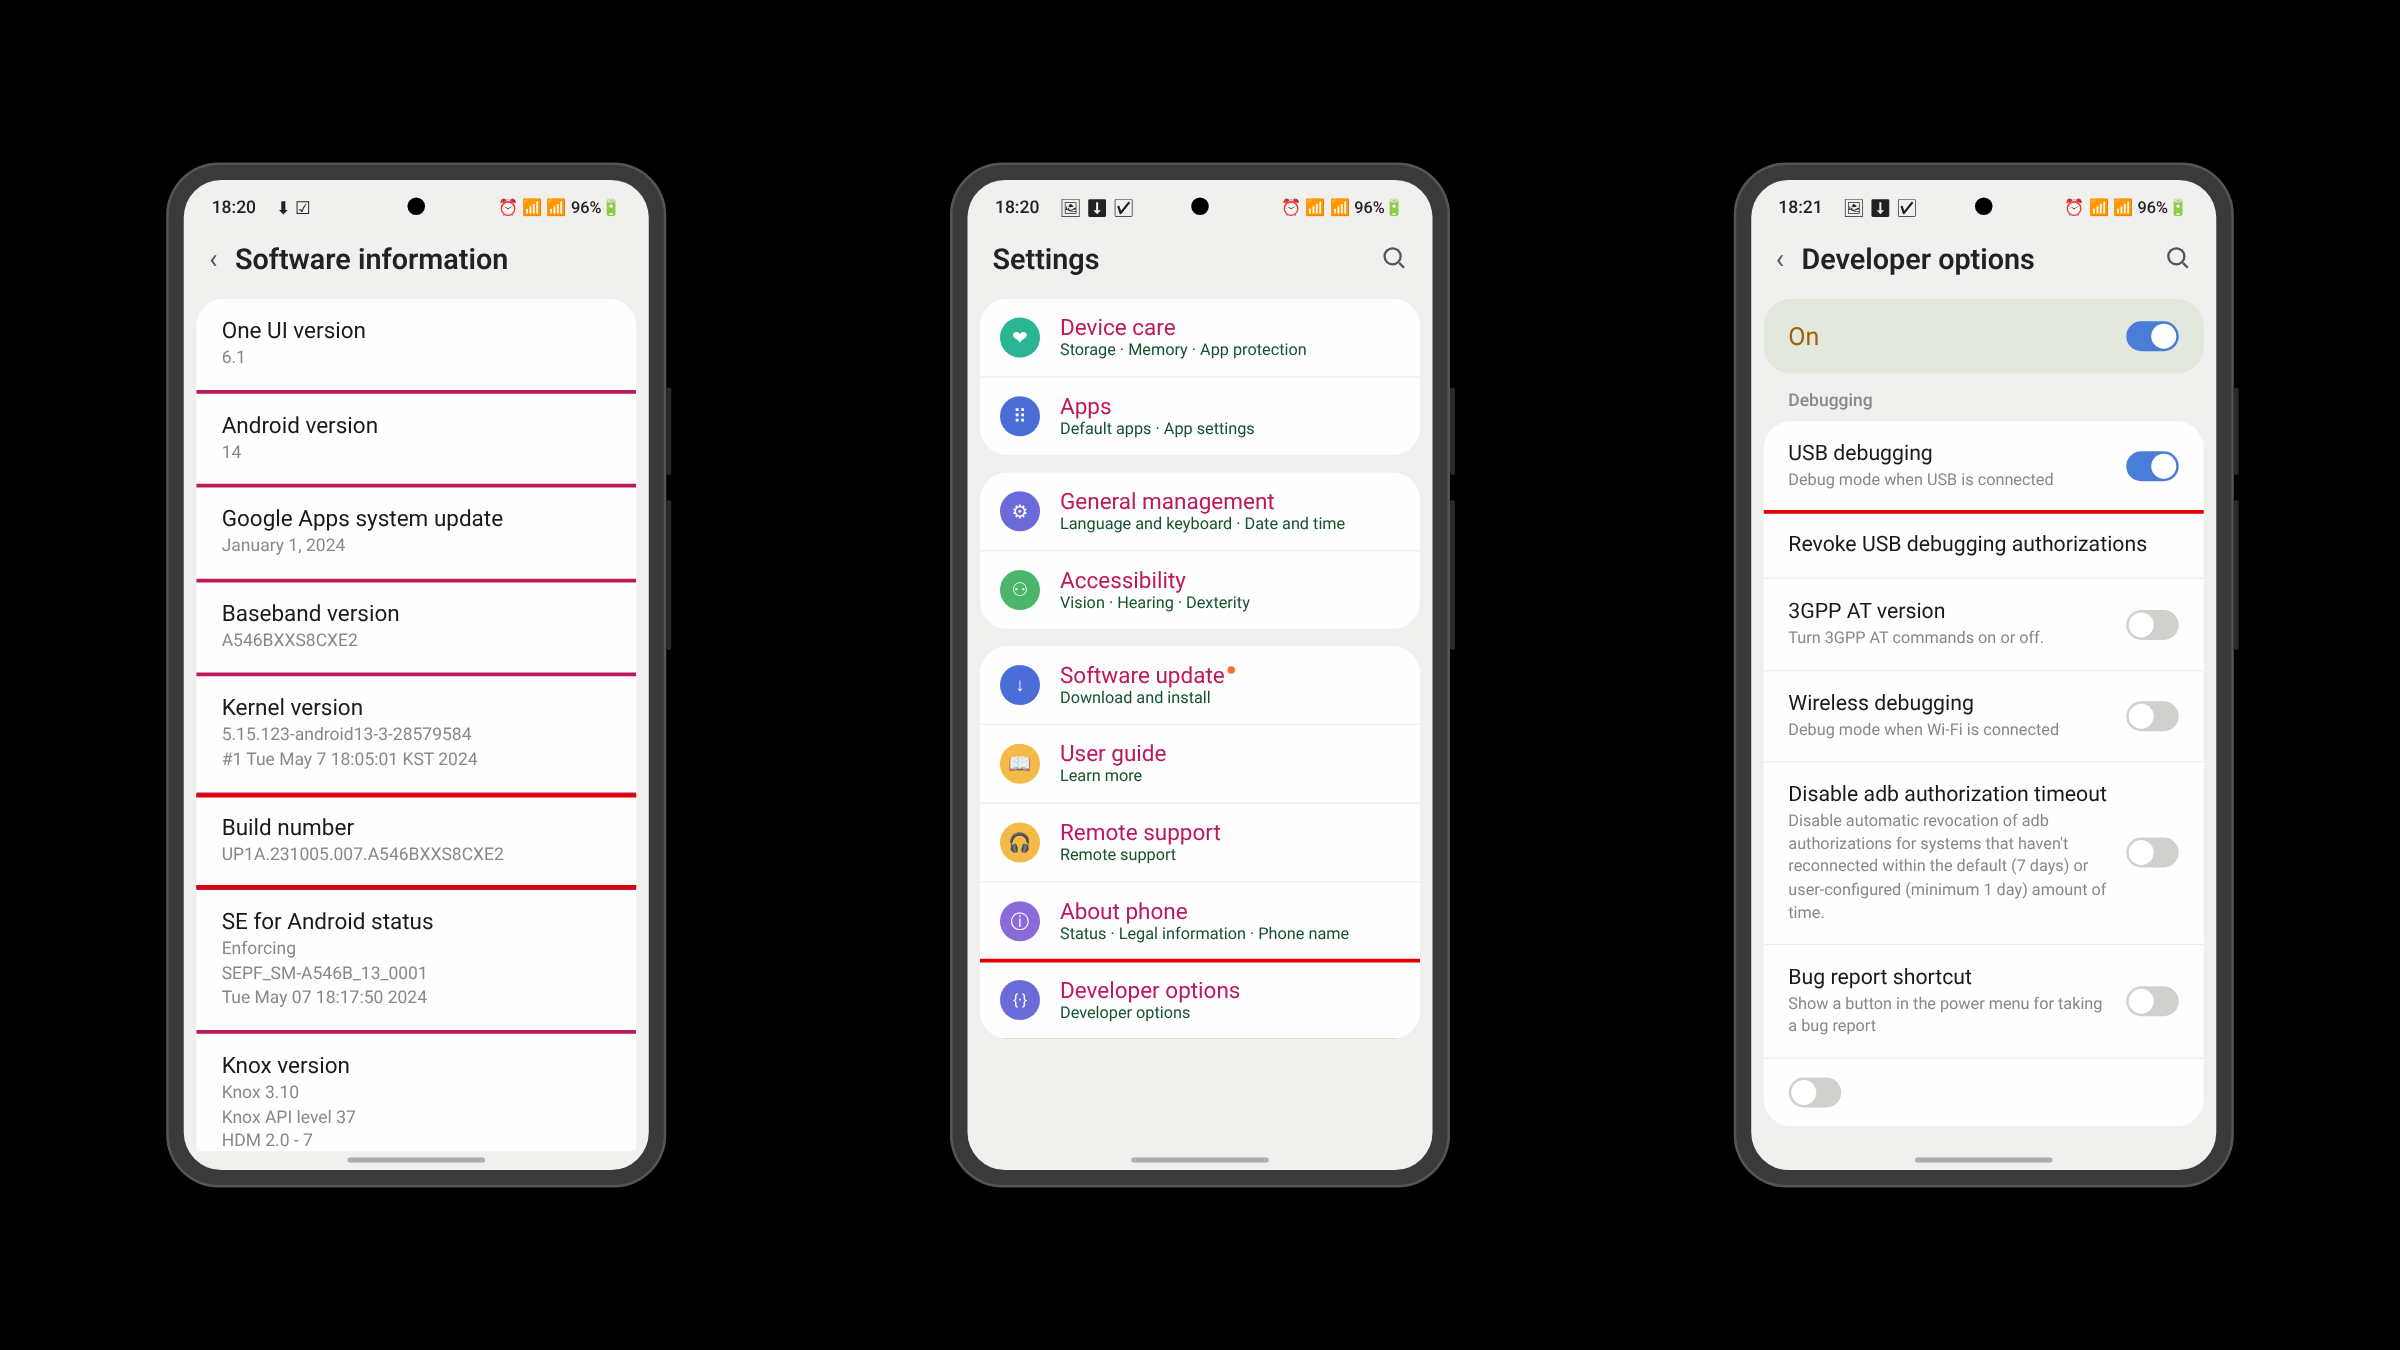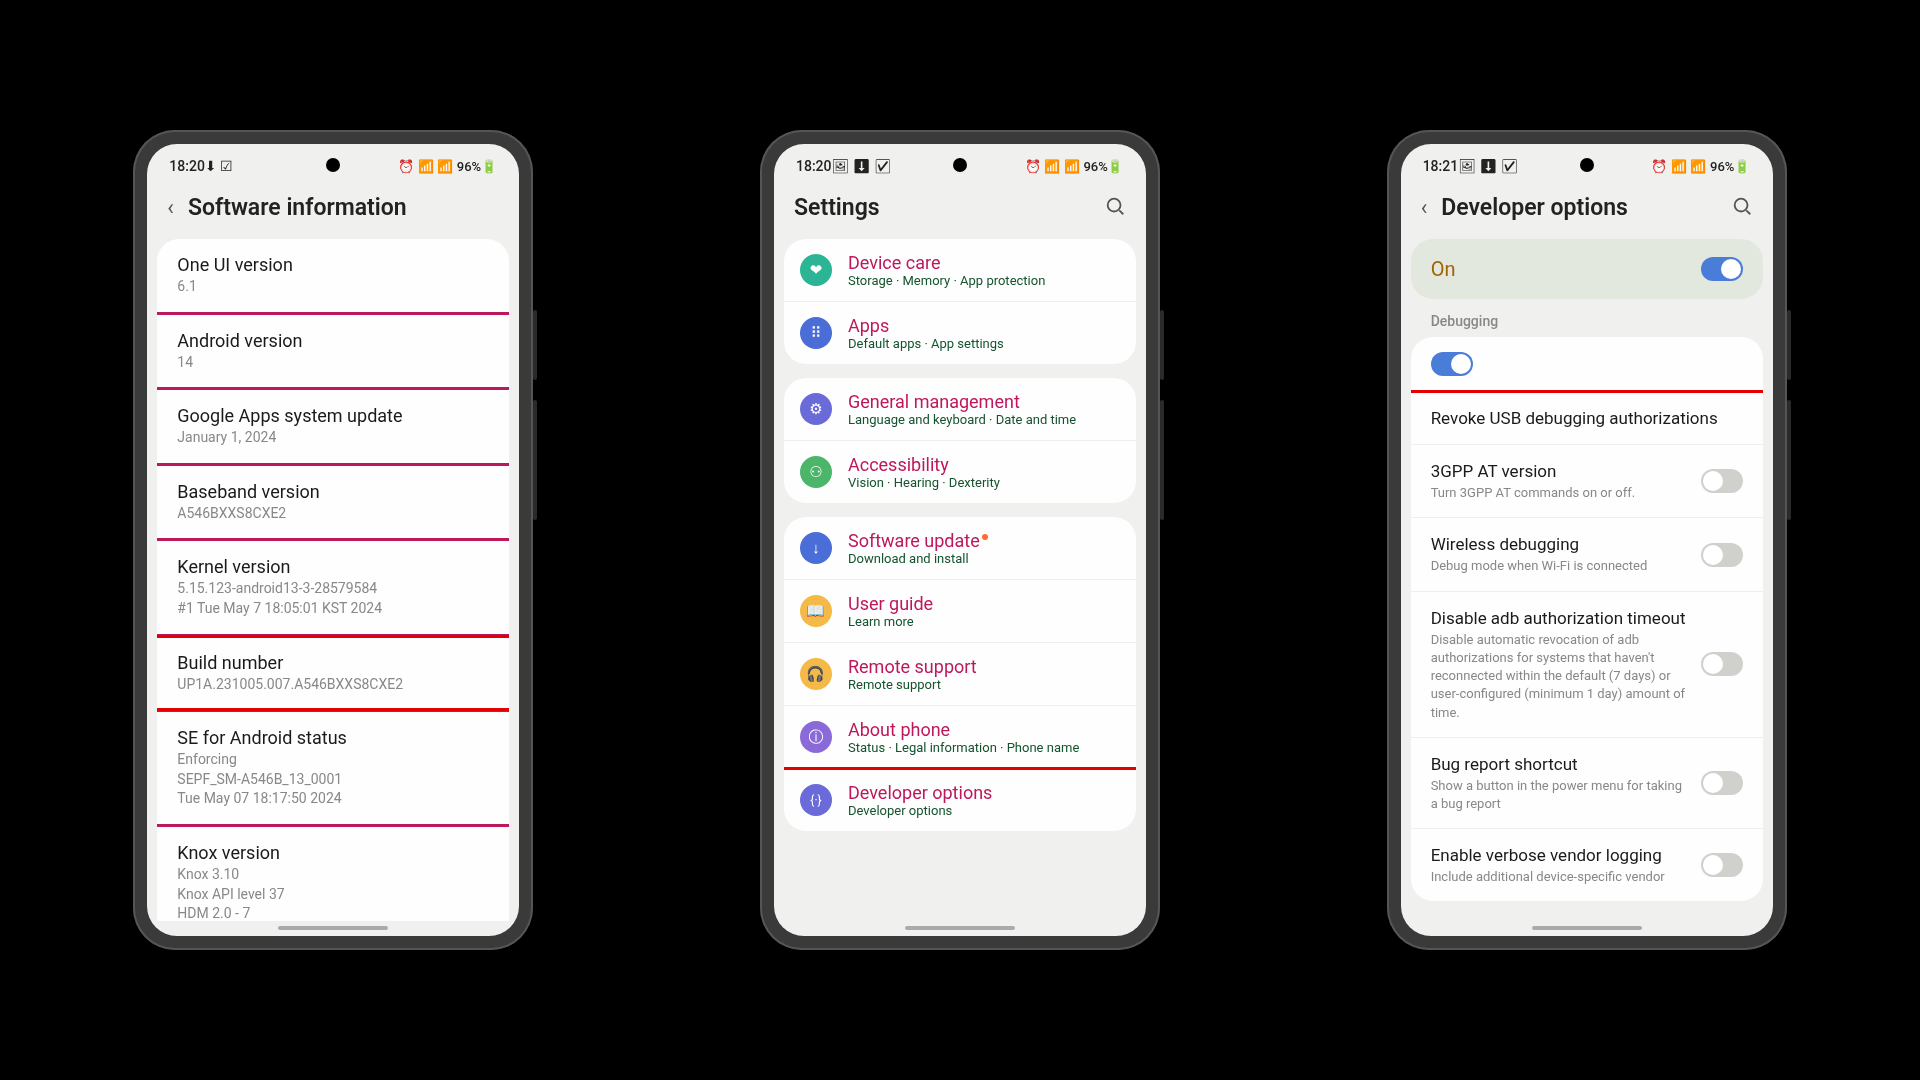--- a/index.html
+++ b/index.html
@@ -68,21 +68,21 @@
     justify-content: space-between;
     align-items: center;
     padding: 8px 22px 0;
     font-size: 14px;
     font-weight: 500;
     color: #222;
   }
   .status-left, .status-right {
     display: flex;
     align-items: center;
-    gap: 0;
+    gap: 16px;
   }
   .status-right { font-size: 13px; }
   .header {
     display: flex;
     align-items: center;
     padding: 14px 20px 18px;
     gap: 14px;
   }
   .header .back {
     font-size: 22px;
@@ -407,20 +407,24 @@
     </div>
     <div class="content">
       <div class="on-row">
         <span class="label">On</span>
         <span class="switch on"></span>
       </div>
       <div class="section-label">Debugging</div>
       <div class="card">
         <div class="toggle-item">
           <div class="hbox" style="top:-4px;left:-12px;right:-12px;bottom:-2px"></div>
+          <div class="txt">
+              <div class="label">USB debugging</div>
+              <div class="sub">Debug mode when USB is connected</div>
+            </div>
           <span class="switch on"></span>
         </div>
         <div class="toggle-item">
           <div class="txt">
               <div class="label">Revoke USB debugging authorizations</div>
             </div>
         </div>
         <div class="toggle-item">
           <div class="txt">
               <div class="label">3GPP AT version</div>
@@ -443,23 +447,19 @@
           <span class="switch off"></span>
         </div>
         <div class="toggle-item">
           <div class="txt">
               <div class="label">Bug report shortcut</div>
               <div class="sub">Show a button in the power menu for taking a bug report</div>
             </div>
           <span class="switch off"></span>
         </div>
         <div class="toggle-item">
-          <div class="txt">
-              <div class="label">Enable verbose vendor logging</div>
-              <div class="sub">Include additional device-specific vendor</div>
-            </div>
           <span class="switch off"></span>
         </div>
       </div>
     </div>
     <div class="scrim"></div>
   </div>
 </div>
 
 </body></html>

